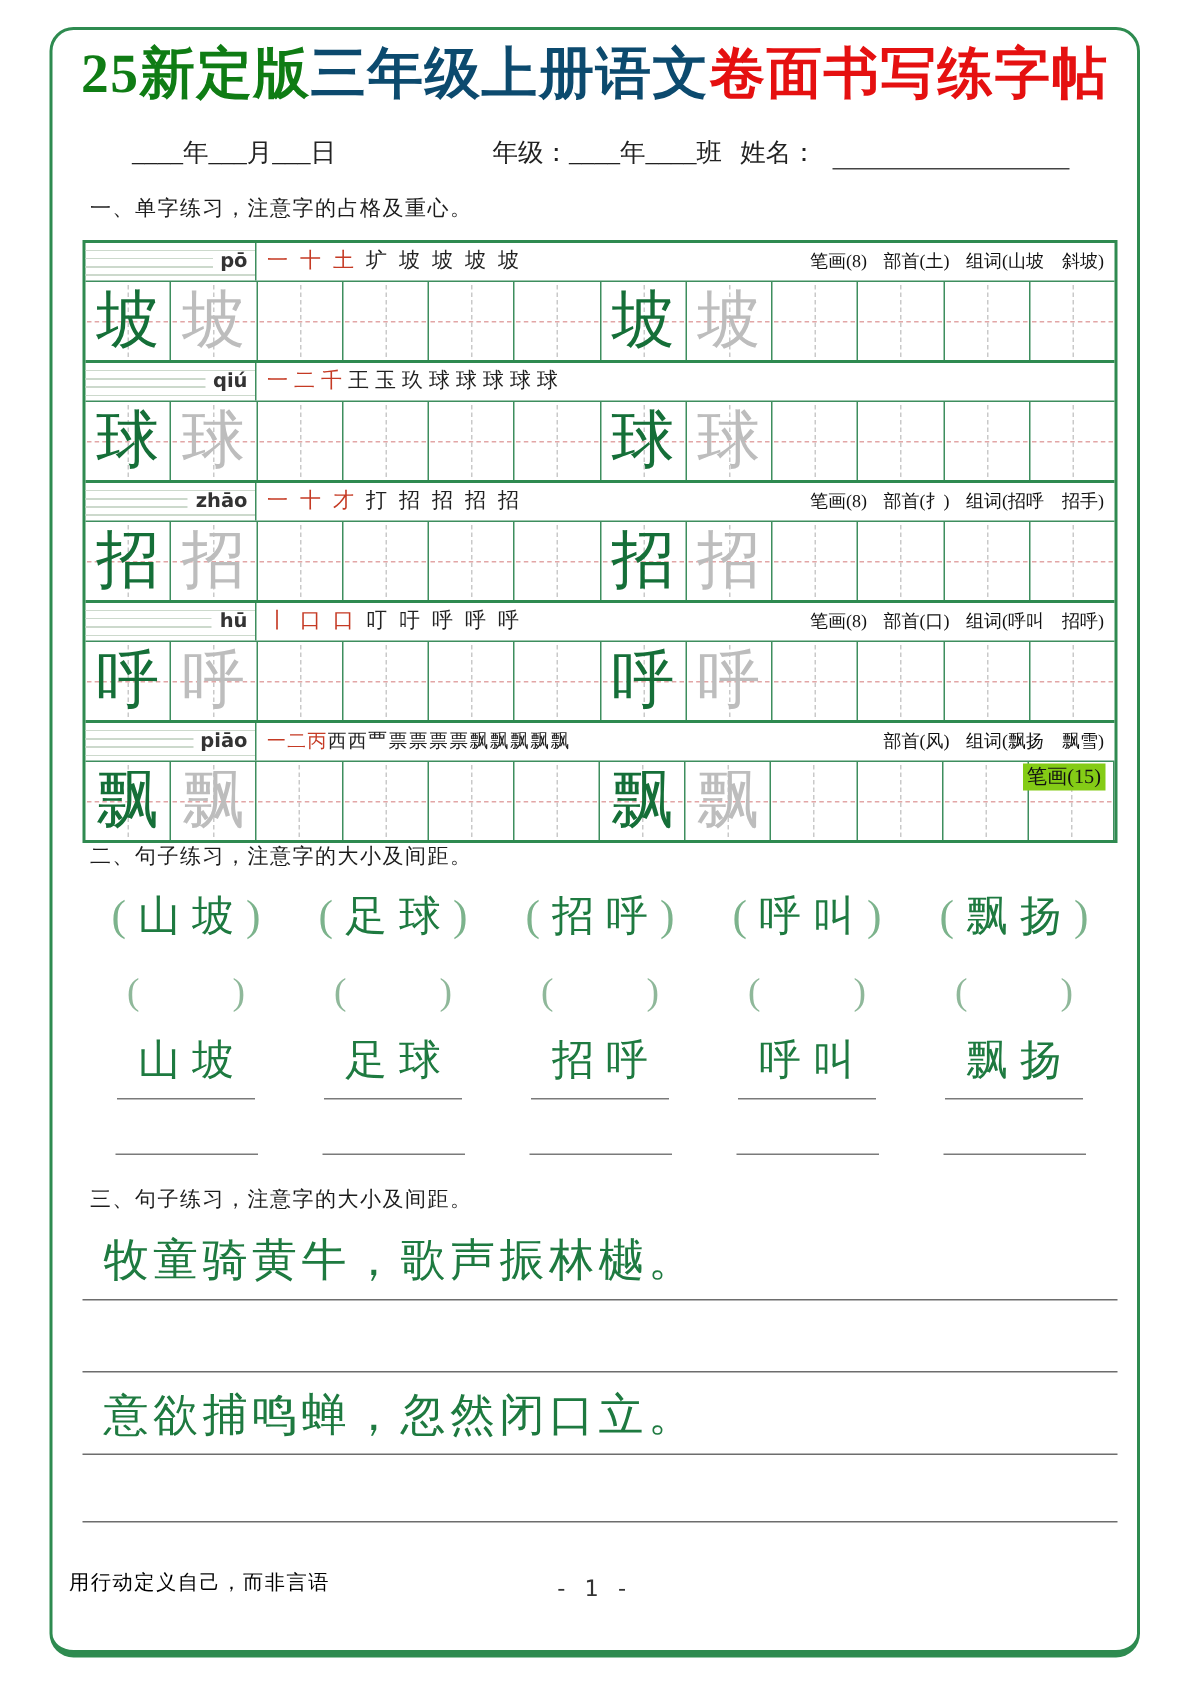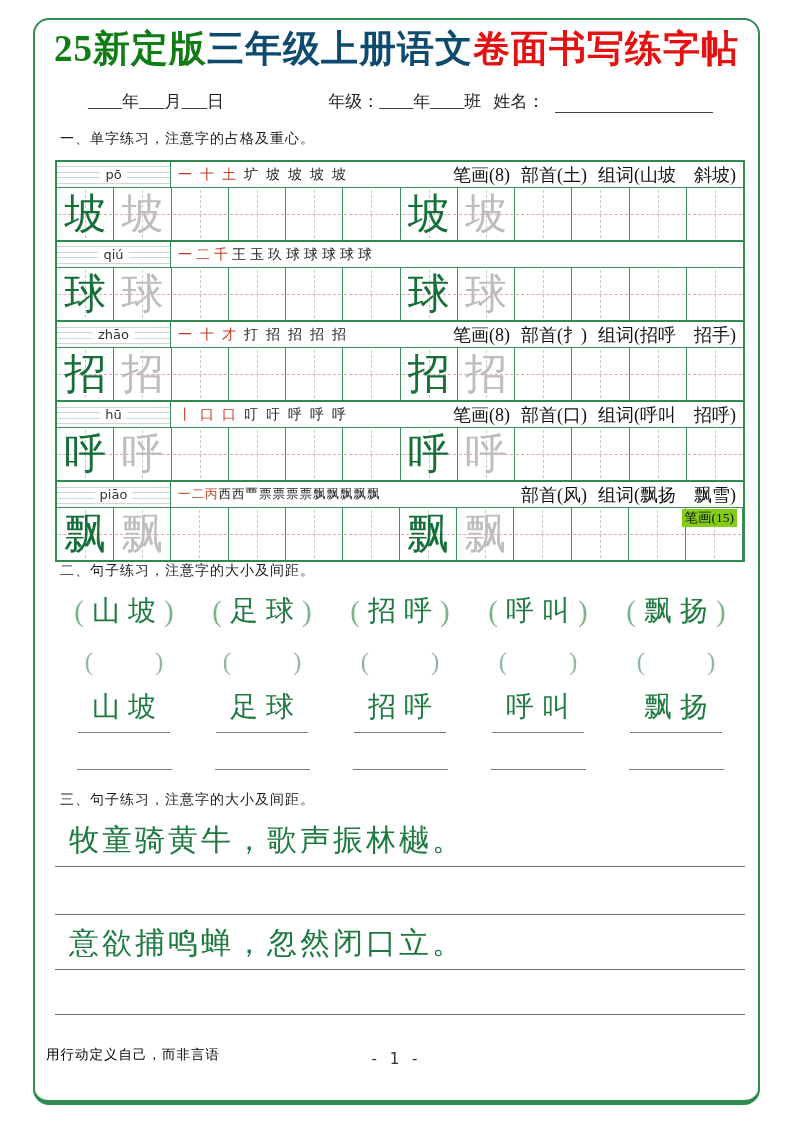--- a/index.html
+++ b/index.html
@@ -30,33 +30,34 @@
   #sec1 { top:130px; } #sec2 { top:562px; } #sec3 { top:791px; }
   
   .table {
     position:absolute; left:55px; top:160px; width:690px;
     border:2px solid #2f8a50; box-sizing:border-box; background:#fff;
   }
   .char-block:not(:last-child) { border-bottom:2px solid #2f8a50; }
   .char-header { height:25px; display:flex; border-bottom:1px solid #3e8e5e; align-items:center; }
   .pinyin-cell {
     width:113px; align-self:stretch; border-right:1px solid #3e8e5e; position:relative;
-    display:flex; align-items:center; justify-content:center;
+    display:flex; align-items:center; justify-content:flex-end;
     background:repeating-linear-gradient(to bottom, transparent 0 4.5px, #ccd9cc 4.5px 5.5px);
+    font-weight:bold;
   }
   .pinyin {
     font-family:"DejaVu Sans","Liberation Sans",sans-serif; font-size:13px; color:#333;
     background:#fff; padding:0 5px; line-height:1;
   }
   .stroke-area { flex:1; display:flex; align-items:center; padding:0 7px; min-width:0; }
   .strokes { display:flex; gap:8px; font-size:14px; color:#222; line-height:1; white-space:nowrap; }
   .strokes.mid { gap:4px; }
   .strokes.tight { gap:1px; font-size:12.5px; }
   .stroke.red { color:#c53a24; }
-  .info { margin-left:auto; display:flex; gap:11px; font-size:18px; color:#111; white-space:nowrap; padding-left:6px; }
+  .info { margin-left:auto; display:flex; gap:11px; font-size:12px; color:#111; white-space:nowrap; padding-left:6px; }
   .char-grid { height:52px; display:flex; position:relative; }
   .cell {
     flex:1; border-right:1px solid #3e8e5e; position:relative;
     display:flex; align-items:center; justify-content:center;
     font-size:42px; line-height:1; overflow:hidden;
   }
   .cell:last-child { border-right:none; }
   .cell::before { content:''; position:absolute; left:50%; top:2px; bottom:2px; border-left:1px dashed #c9c9c9; }
   .cell::after  { content:''; position:absolute; top:50%; left:1px; right:1px; border-top:1px dashed #e2a6a6; }
   .cell span { position:relative; z-index:1; }

